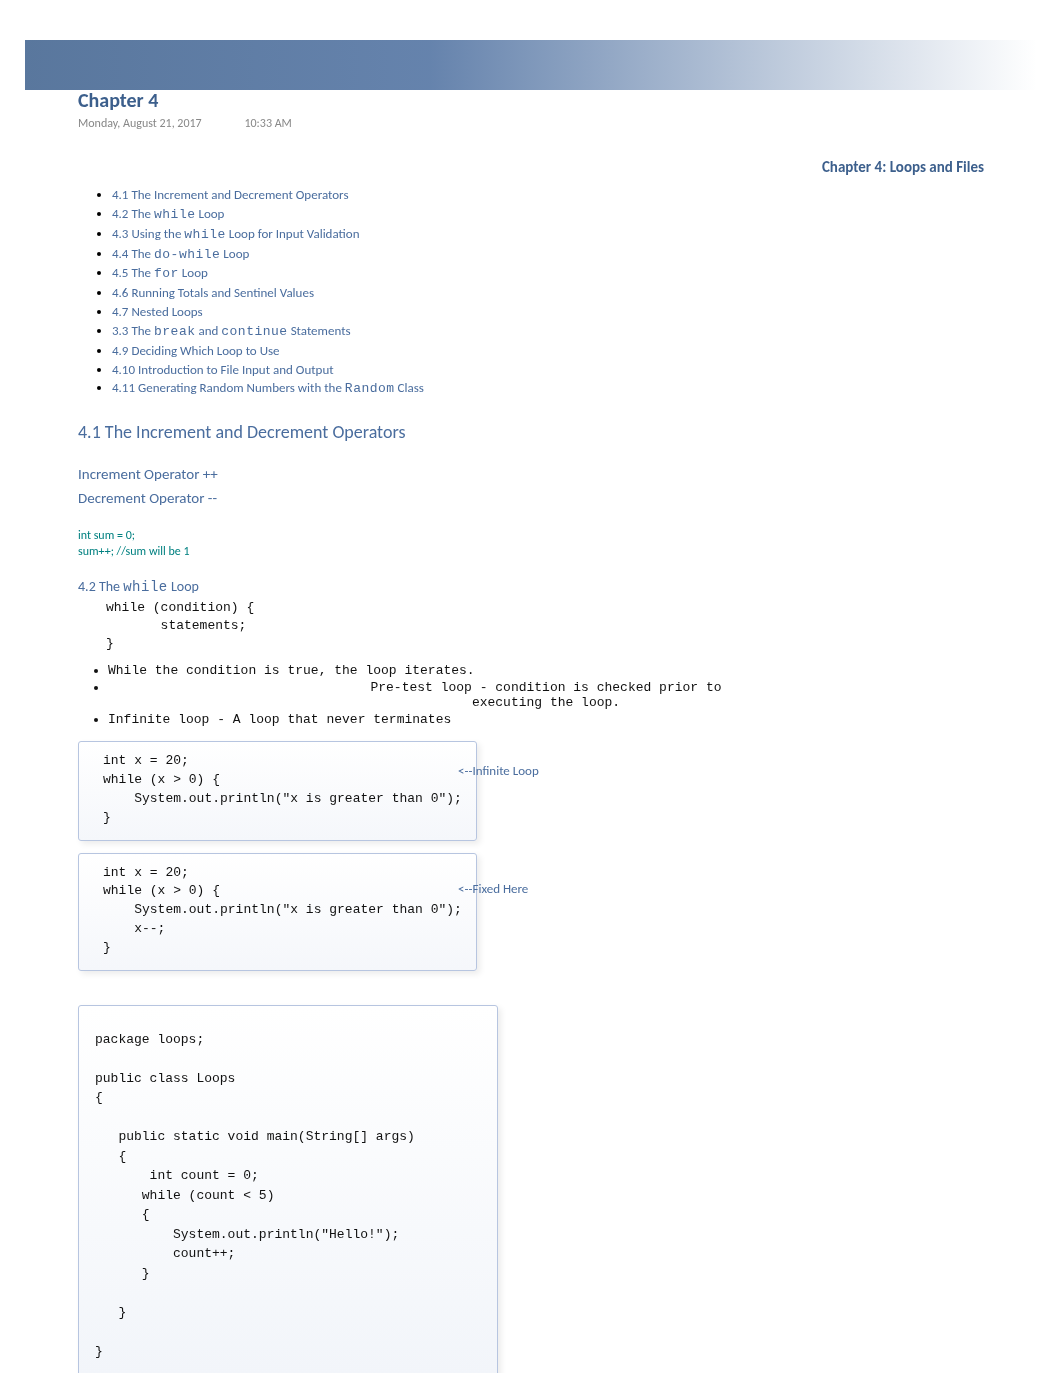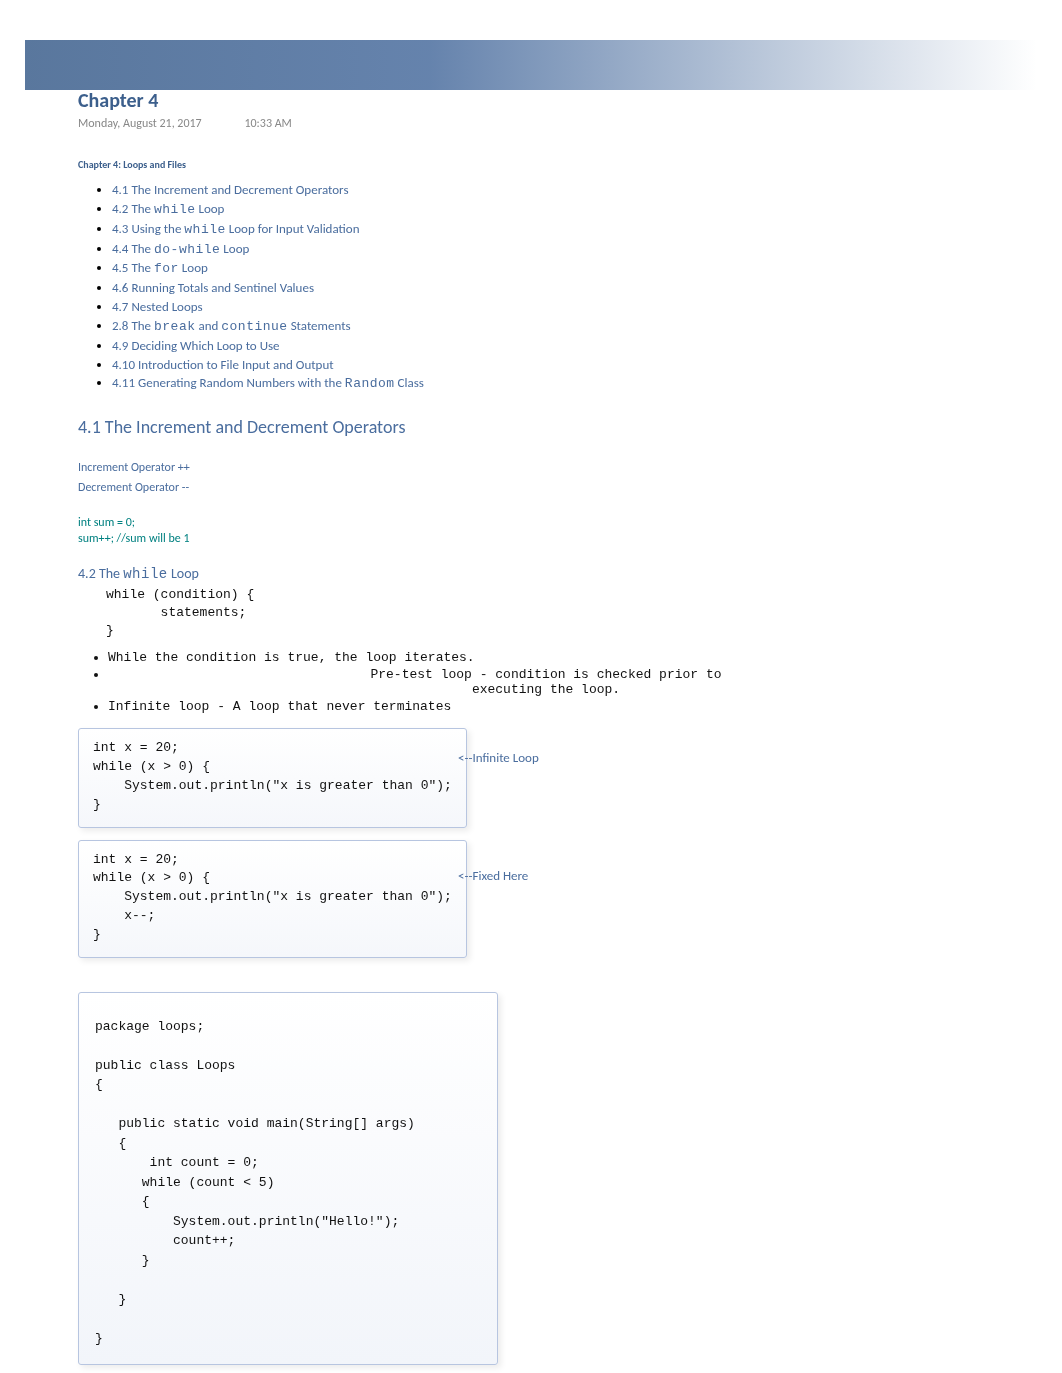--- a/index.html
+++ b/index.html
@@ -28,23 +28,24 @@
     margin-bottom: 4px;
   }
   .date-line {
     font-size: 12px;
     color: #888;
     margin-bottom: 28px;
   }
   .date-line .time { margin-left: 40px; }
   .chapter-heading {
     color: #3c5f8c;
-    font-size: 10px;
+    font-size: 15px;
     font-weight: bold;
     margin-bottom: 10px;
+    text-align: right;
   }
   ul.toc {
     list-style: disc;
     padding-left: 34px;
     margin-bottom: 22px;
   }
   ul.toc li {
     color: #000;
     font-size: 13px;
     line-height: 1.45;
@@ -56,21 +57,21 @@
     letter-spacing: 0.5px;
   }
   .section-41 {
     color: #4a6d9e;
     font-size: 18px;
     font-weight: 400;
     margin-bottom: 22px;
   }
   .blue-line {
     color: #4a6d9e;
-    font-size: 12px;
+    font-size: 15px;
     margin-bottom: 6px;
   }
   .teal-block {
     color: #008080;
     font-size: 12px;
     line-height: 1.35;
     margin-top: 20px;
     margin-bottom: 18px;
   }
   .section-sub {
@@ -99,21 +100,21 @@
     color: #111;
     margin-bottom: 14px;
   }
   ul.mono-bullets li { margin-bottom: 2px; }
 
   .code-box-wrapper { position: relative; margin-bottom: 12px; }
   .code-box {
     border: 1px solid #b7c5e0;
     border-radius: 3px;
     box-shadow: 3px 3px 6px rgba(0,0,0,0.08);
-    padding: 10px 14px 12px 14px;
+    padding: 10px 14px 12px 24px;
     background: linear-gradient(to bottom, #ffffff 0%, #f5f7fb 100%);
     font-family: "Consolas", "Courier New", monospace;
     font-size: 13px;
     line-height: 1.45;
     white-space: pre;
     color: #111;
     display: inline-block;
   }
   .annotation {
     position: absolute;
@@ -154,21 +155,21 @@
   <div class="chapter-heading">Chapter 4: Loops and Files</div>
 
   <ul class="toc" id="toc">
       <li><span class="toctext">4.1 The Increment and Decrement Operators</span></li>
       <li><span class="toctext">4.2 The </span><span class="mono">while</span><span class="toctext"> Loop</span></li>
       <li><span class="toctext">4.3 Using the </span><span class="mono">while</span><span class="toctext"> Loop for Input Validation</span></li>
       <li><span class="toctext">4.4 The </span><span class="mono">do-while</span><span class="toctext"> Loop</span></li>
       <li><span class="toctext">4.5 The </span><span class="mono">for</span><span class="toctext"> Loop</span></li>
       <li><span class="toctext">4.6 Running Totals and Sentinel Values</span></li>
       <li><span class="toctext">4.7 Nested Loops</span></li>
-      <li><span class="toctext">2.8 The </span><span class="mono">break</span><span class="toctext"> and </span><span class="mono">continue</span><span class="toctext"> Statements</span></li>
+      <li><span class="toctext">3.3 The </span><span class="mono">break</span><span class="toctext"> and </span><span class="mono">continue</span><span class="toctext"> Statements</span></li>
       <li><span class="toctext">4.9 Deciding Which Loop to Use</span></li>
       <li><span class="toctext">4.10 Introduction to File Input and Output</span></li>
       <li><span class="toctext">4.11 Generating Random Numbers with the </span><span class="mono">Random</span><span class="toctext"> Class</span></li>
     </ul>
 
   <div class="section-41">4.1  The Increment and Decrement Operators</div>
 
   <div class="blue-line">Increment Operator    ++</div>
   <div class="blue-line">Decrement Operator  --</div>
 

